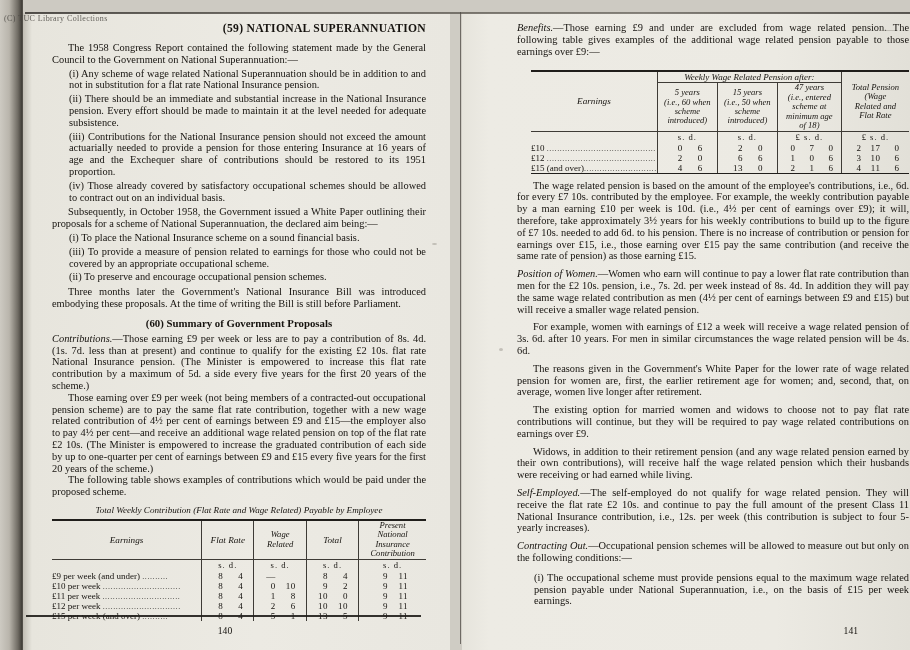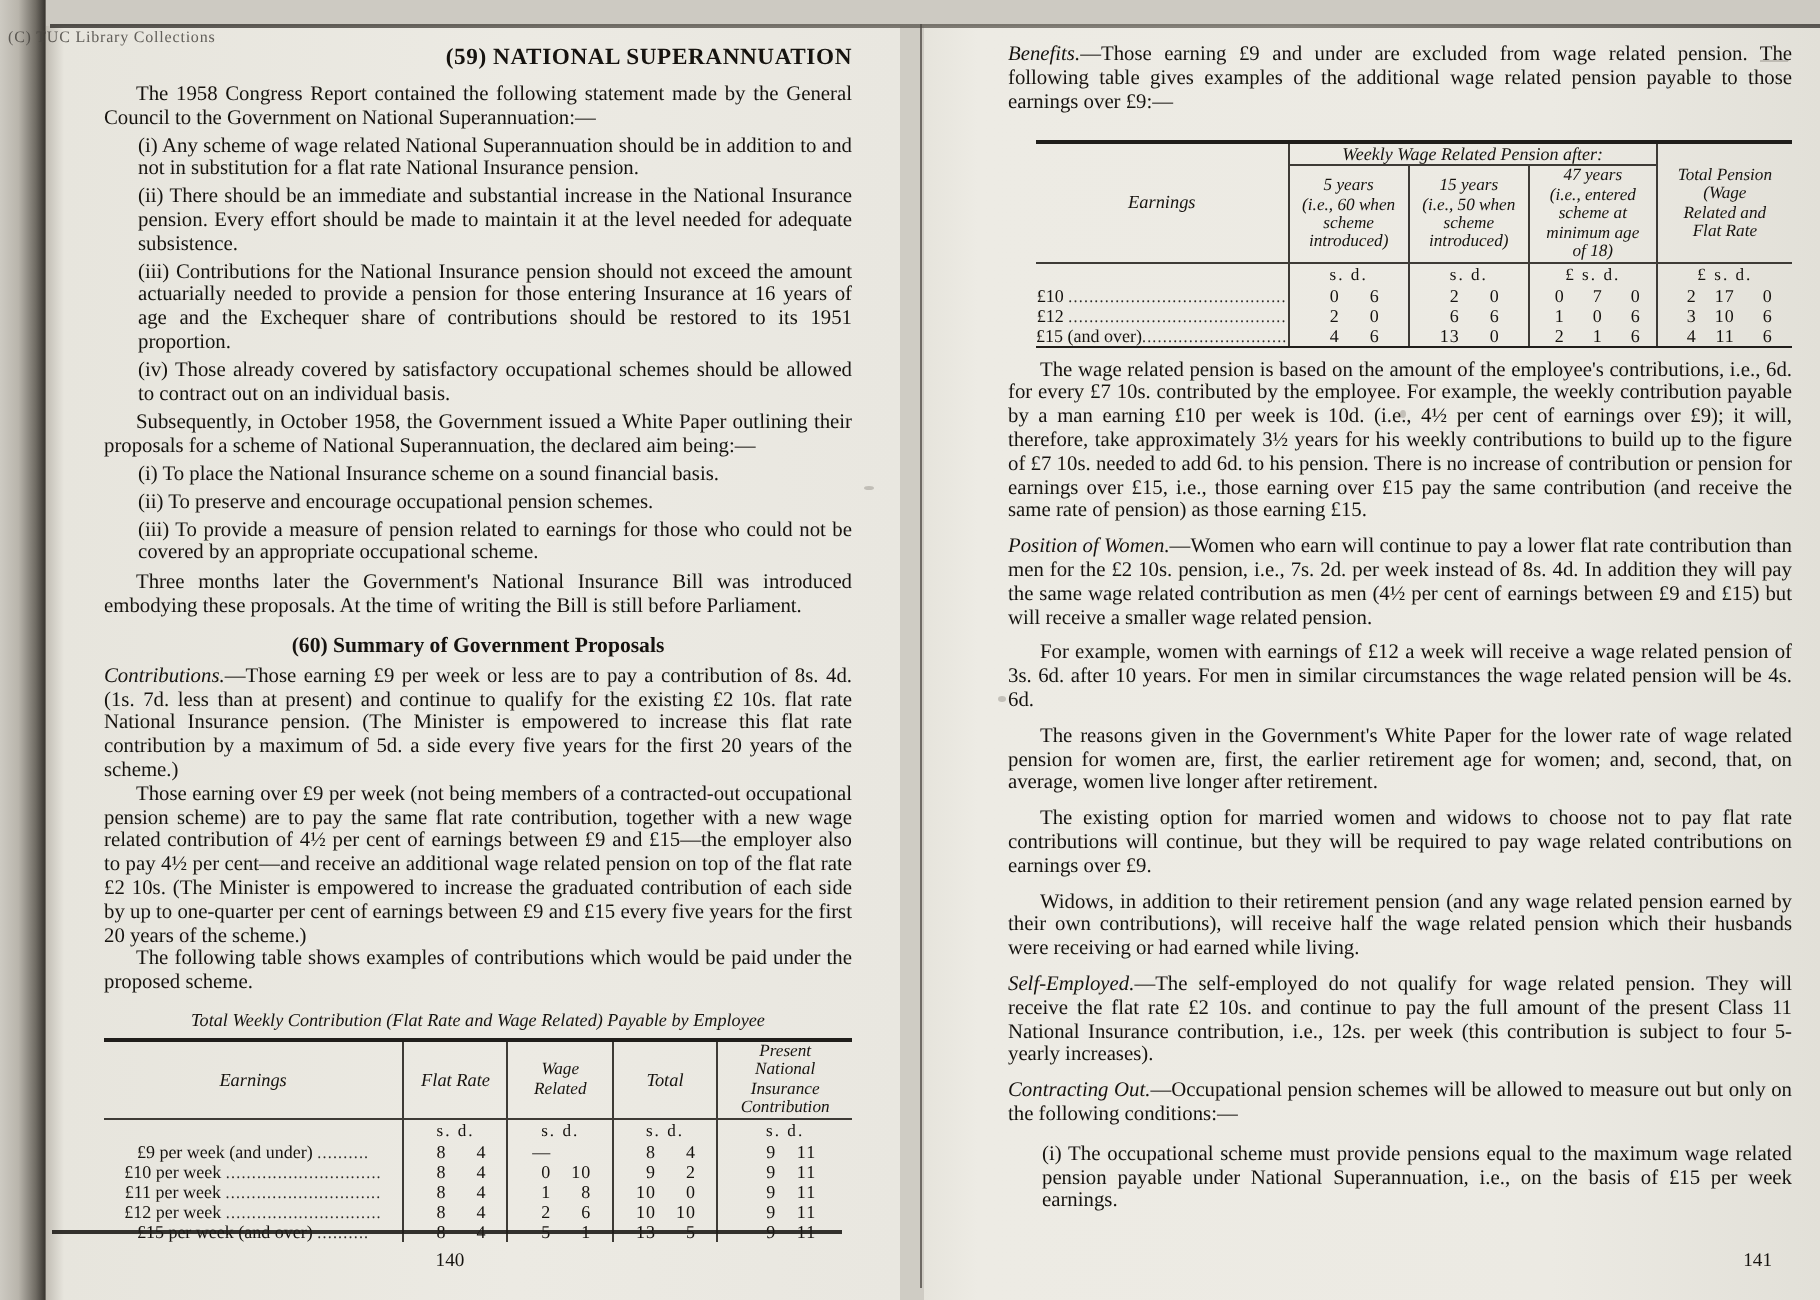--- a/index.html
+++ b/index.html
@@ -32,42 +32,42 @@
   .watermark{
     position:absolute;left:4px;top:14px;
     font-family:Liberation Serif, serif;
     font-size:8px;letter-spacing:.4px;color:#4a4742;opacity:.85;
     white-space:nowrap;
   }
 
   
   .col{position:absolute;top:22px;}
   .col.left{left:52px;width:374px;}
-  .col.right{left:504px;width:392px;}
+  .col.right{left:517px;width:392px;}
 
   p{margin:0 0 0 0;text-align:justify;line-height:1.135;font-size:10.4px;}
   .ind{text-indent:16px;}
   .sub{margin-left:17px;text-indent:-0px;margin-top:2px;}
   .gap{height:6px;}
   .gap-s{height:3px;}
 
   h1.sect{
     text-align:right;font-size:11.6px;font-weight:bold;margin:0 0 7px 0;
     letter-spacing:.3px;
   }
   h2.sect{
     text-align:center;font-size:10.8px;font-weight:bold;margin:7px 0 4px 0;
   }
   .it{font-style:italic;}
 
   
   .tcap{font-style:italic;font-size:9.1px;text-align:center;margin:7px 0 4px 0;}
   table.doc{border-collapse:collapse;width:100%;font-size:9px;}
   table.doc td,table.doc th{padding:0;vertical-align:middle;font-weight:normal;}
-  .vline{border-right:1px solid #3e3b36;text-align:center;}
+  .vline{border-right:1px solid #3e3b36;}
   .hrule-top{border-top:2.2px solid #201e1b;}
   .hrule-thin{border-top:1px solid #3e3b36;}
   .hdrcell{font-style:italic;text-align:center;line-height:1.1;padding:3px 2px;font-size:8.6px;}
   .hdrcell.big{font-size:9.2px;}
   .lbl{padding:0 2px 0 1px;font-size:9px;white-space:nowrap;}
   .num{text-align:center;font-size:9px;letter-spacing:.5px;white-space:nowrap;}
   .sd{text-align:center;font-size:8.6px;letter-spacing:1px;}
   .leader{
     display:inline-block;overflow:hidden;vertical-align:bottom;
     letter-spacing:.6px;font-size:8px;color:#2a2824;
@@ -76,21 +76,21 @@
 
   
   .fig{display:flex;justify-content:center;gap:9px;}
   .fig span{display:inline-block;min-width:11px;text-align:right;}
   .fig.w3 span{min-width:10px;}
 
   .pageno{
     position:absolute;bottom:14px;font-size:9.6px;
   }
   .pageno.l{left:0;right:460px;text-align:center;}
-  .pageno.r{right:24px;text-align:left;}
+  .pageno.r{right:52px;text-align:left;}
   .botrule{position:absolute;left:26px;width:395px;bottom:33px;height:2px;
     background:#1f1d1a;opacity:.9;}
   .speck{position:absolute;background:#9a968e;opacity:.5;border-radius:50%;}
 </style>
 </head>
 <body>
 
 <div class="scan">
 
   <div class="page left"></div>
@@ -110,22 +110,22 @@
 
     <p class="sub">(i) Any scheme of wage related National Superannuation should be in addition to and not in substitution for a flat rate National Insurance pension.</p>
     <p class="sub">(ii) There should be an immediate and substantial increase in the National Insurance pension.  Every effort should be made to maintain it at the level needed for adequate subsistence.</p>
     <p class="sub">(iii) Contributions for the National Insurance pension should not exceed the amount actuarially needed to provide a pension for those entering Insurance at 16 years of age and the Exchequer share of contributions should be restored to its 1951 proportion.</p>
     <p class="sub">(iv) Those already covered by satisfactory occupational schemes should be allowed to contract out on an individual basis.</p>
 
     <div class="gap-s"></div>
     <p class="ind">Subsequently, in October 1958, the Government issued a White Paper outlining their proposals for a scheme of National Superannuation, the declared aim being:—</p>
 
     <p class="sub">(i) To place the National Insurance scheme on a sound financial basis.</p>
+    <p class="sub">(iii) To provide a measure of pension related to earnings for those who could not be covered by an appropriate occupational scheme.</p>
     <p class="sub">(ii) To preserve and encourage occupational pension schemes.</p>
-    <p class="sub">(iii) To provide a measure of pension related to earnings for those who could not be covered by an appropriate occupational scheme.</p>
 
     <div class="gap-s"></div>
     <p class="ind">Three months later the Government's National Insurance Bill was introduced embodying these proposals.  At the time of writing the Bill is still before Parliament.</p>
 
     <h2 class="sect">(60)   Summary of Government Proposals</h2>
 
     <p><span class="it">Contributions.</span><span>—Those earning £9 per week or less are to pay a contribution of 8s. 4d. (1s. 7d. less than at present) and continue to qualify for the existing £2 10s. flat rate National Insurance pension.  (The Minister is empowered to increase this flat rate contribution by a maximum of 5d. a side every five years for the first 20 years of the scheme.)</span></p>
 
     <p class="ind">Those earning over £9 per week (not being members of a contracted-out occupational pension scheme) are to pay the same flat rate contribution, together with a new wage related contribution of 4½ per cent of earnings between £9 and £15—the employer also to pay 4½ per cent—and receive an additional wage related pension on top of the flat rate £2 10s.   (The Minister is empowered to increase the graduated contribution of each side by up to one-quarter per cent of earnings between £9 and £15 every five years for the first 20 years of the scheme.)</p>
 

